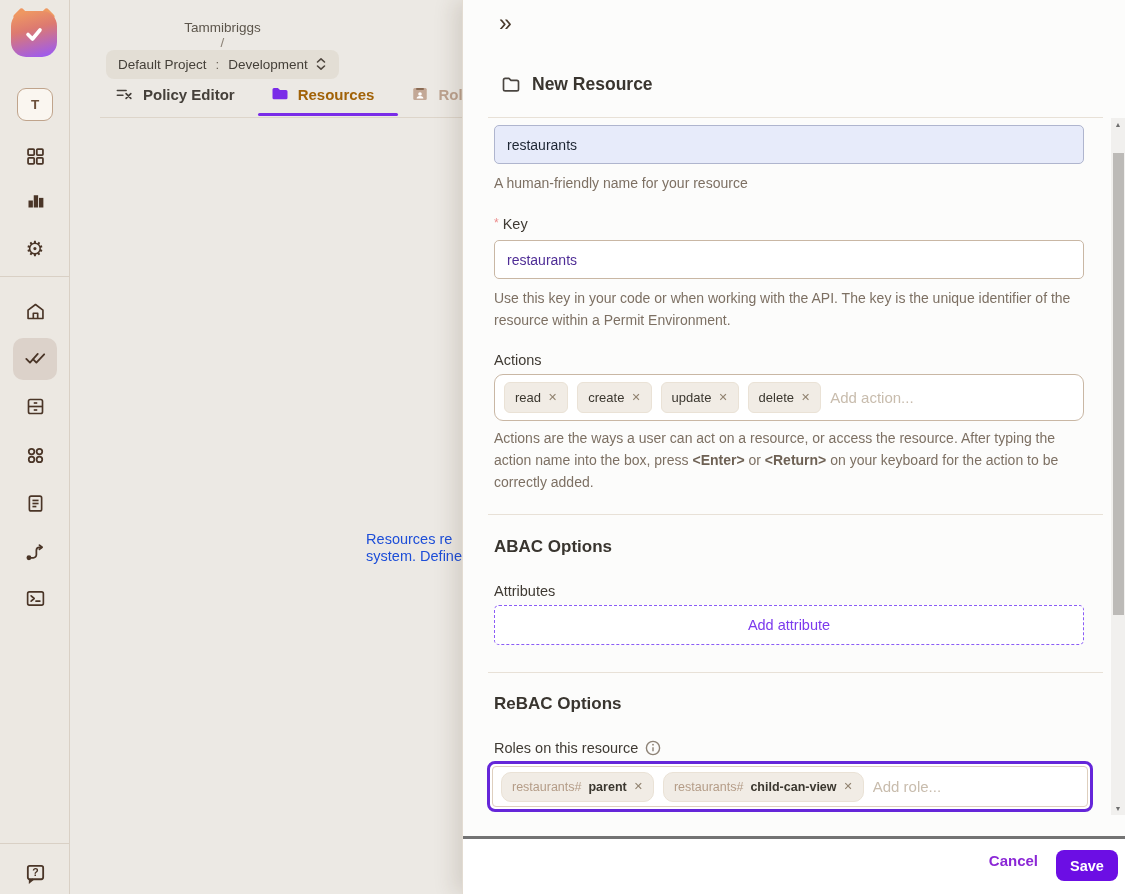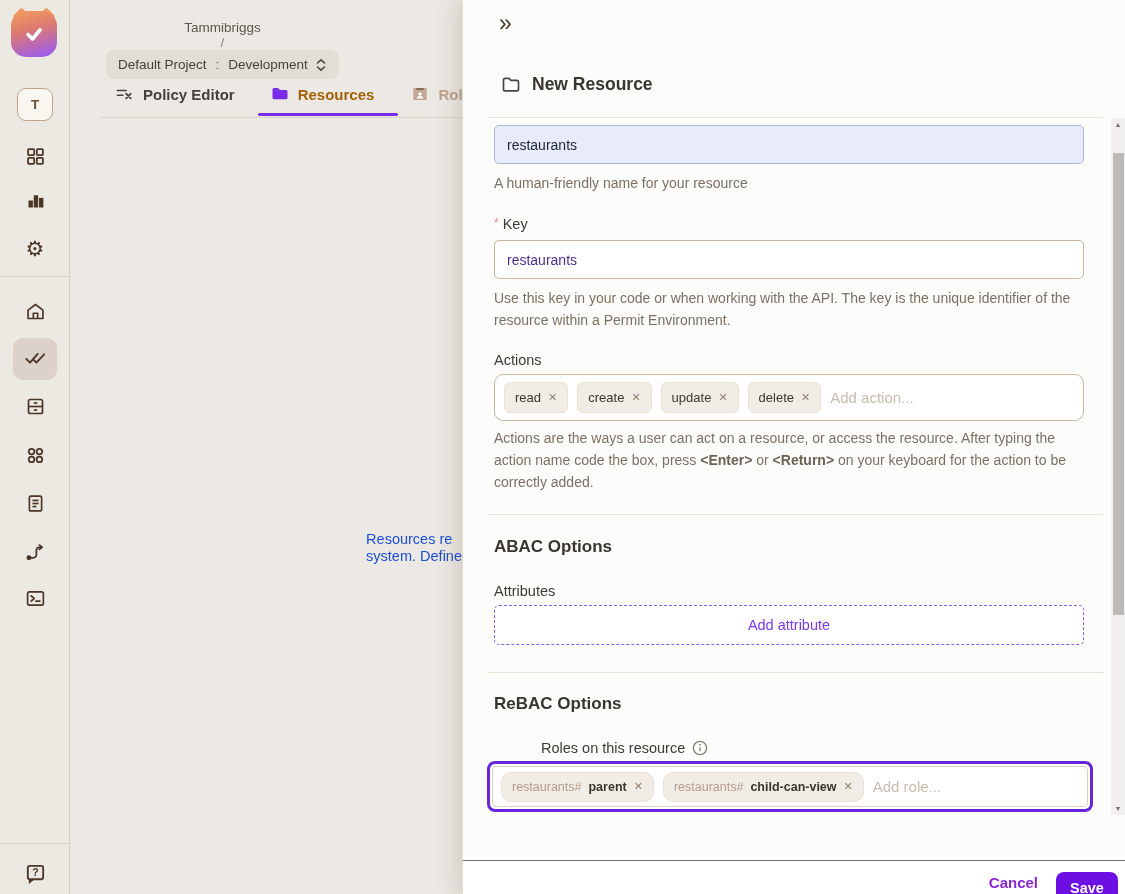--- a/index.html
+++ b/index.html
@@ -16,21 +16,21 @@
   .avatar { position:absolute; left:17px; top:88px; width:36px; height:33px; border:1px solid #C0A48C; border-radius:9px; background:#FAF6F0; display:flex; align-items:center; justify-content:center; font-size:13.5px; font-weight:bold; color:#6B4F3A; }
   .navbtn { position:absolute; left:14px; width:42px; height:40px; display:flex; align-items:center; justify-content:center; cursor:pointer; }
   .nav-active-bg { position:absolute; left:13px; top:338px; width:44px; height:42px; background:#DCD2CA; border-radius:10px; }
   .side-div { position:absolute; left:0; width:70px; height:1px; background:#D9D0C5; }
   .gearchar { font-size:21px; color:#4A3527; line-height:1; }
 
   
   .main { position:absolute; left:70px; top:0; width:1055px; height:894px; z-index:1; }
   .breadcrumb { position:absolute; left:36px; top:20px; display:flex; align-items:center; font-size:13.5px; color:#5C554B; white-space:nowrap;flex-direction:column; }
   .bc-sep { margin:0 9px; color:#8A8175; }
-  .bc-pill { display:flex; align-items:flex-end; background:#E3DED5; border-radius:8px; padding:7px 12px; color:#443F38; font-weight:500; }
+  .bc-pill { display:flex; align-items:flex-start; background:#E3DED5; border-radius:8px; padding:7px 12px; color:#443F38; font-weight:500; }
   .bc-colon { margin:0 9px; color:#6F675C; }
   .bc-chev { margin-left:7px; }
   .tabs { position:absolute; left:45px; top:78px; display:flex; align-items:center; height:32px; white-space:nowrap; }
   .tab { display:flex; align-items:center; gap:9px; font-size:15px; font-weight:700; cursor:pointer; }
   .tab.policy { color:#45403A; }
   .tab.resources { color:#a16207; margin-left:36px; }
   .tab.roles { color:#BCA28F; margin-left:37px; }
   .tab-underline { position:absolute; left:188px; top:113px; width:140px; height:3px; background:#7A2CE8; border-radius:2px; }
   .tabs-divider { position:absolute; left:30px; right:0; top:117px; height:1px; background:#DDD5CA; }
   .bg-text { position:absolute; top:531px; right:663px; text-align:left; font-size:14.5px; line-height:17px; color:#1d4ed8; white-space:nowrap; }
@@ -47,28 +47,28 @@
   input.txt { position:absolute; left:31px; width:590px; height:39px; border-radius:5px; padding:0 12px; font-size:14px; font-family:"Liberation Sans",sans-serif; outline:none; }
   .name-input { top:125px; background:#E7EBFA; border:1px solid #AFB5CE; color:#1E2633; }
   .key-input { top:240px; background:#FFFFFF; border:1px solid #C9B7A4; color:#4F2D96; }
   .tagbox { position:absolute; left:31px; width:590px; background:#FFFFFF; border:1px solid #C9B7A4; border-radius:9px; display:flex; align-items:center; gap:9px; padding:0 9px; }
   .tag { display:flex; align-items:center; gap:7px; background:#F1ECE5; border:1px solid #EAE2D6; border-radius:6px; padding:7px 10px; font-size:13px; color:#3B372F; white-space:nowrap; }
   .tag .x { color:#90826F; font-size:11px; cursor:pointer; }
   .ghost-input { border:none; outline:none; flex:1; min-width:60px; font-size:15px; font-family:"Liberation Sans",sans-serif; background:transparent; color:#3B372F; }
   .ghost-input::placeholder { color:#C8BCAD; }
   .section-h { position:absolute; left:31px; font-size:17px; font-weight:700; color:#39352F; }
   .add-attr { position:absolute; left:31px; top:605px; width:590px; height:40px; border:1px dashed #8B5CF6; border-radius:5px; display:flex; align-items:center; justify-content:center; font-size:14.5px; font-weight:500; color:#7C3AED; cursor:pointer; background:#FFFFFF; }
-  .roles-label-row { position:absolute; left:31px; top:740px; display:flex; align-items:center; gap:7px; font-size:14.5px; color:#3F3A33;margin-left:47px; }
+  .roles-label-row { position:absolute; left:31px; top:740px; display:flex; align-items:center; gap:7px; font-size:14.5px; color:#3F3A33; }
   .roles-outer { position:absolute; left:24px; top:761px; width:606px; height:51px; border:3px solid #6526D9; border-radius:8px; background:#FFFFFF; }
   .roles-inner { position:absolute; inset:2px; border:1px solid #DECFBE; border-radius:4px; display:flex; align-items:center; gap:9px; padding:0 8px; }
   .roletag { display:flex; align-items:center; gap:7px; background:#F1ECE5; border:1px solid #EAE2D6; border-radius:10px; padding:7px 10px; font-size:12.5px; white-space:nowrap; }
   .roletag .pref { color:#B49C87; }
   .roletag .nm { color:#3B372F; font-weight:700; }
   .roletag .x { color:#90826F; font-size:11px; cursor:pointer; }
-  .footer { position:absolute; left:0; bottom:0; width:663px; height:34px; background:#FFFFFF; border-top:1px solid #737373; }
+  .footer { position:absolute; left:0; bottom:0; width:663px; height:58px; background:#FFFFFF; border-top:3px solid #737373; }
   .cancel { position:absolute; right:88px; top:13px; font-size:15px; font-weight:700; color:#8B27D6; cursor:pointer; }
   .save { position:absolute; right:8px; top:11px; width:62px; height:31px; background:#6C0EE4; border:none; border-radius:8px; color:#FFFFFF; font-size:14.5px; font-weight:700; font-family:"Liberation Sans",sans-serif; cursor:pointer; }
   .sbar { position:absolute; left:648px; top:118px; width:14px; height:697px; background:#F1F0EE; }
   .sbar .arrow { position:absolute; left:0; width:14px; text-align:center; font-size:7px; color:#6F6F6F; cursor:pointer; }
   .sbar .thumb { position:absolute; left:1.5px; top:35px; width:11px; height:462px; background:#BCBAB7; cursor:pointer; }
 </style>
 </head>
 <body>
 
 <div class="sidebar">
@@ -278,21 +278,21 @@
     <span class="tag">
         <span>update</span>
         <span class="x">✕</span>
       </span>
     <span class="tag">
         <span>delete</span>
         <span class="x">✕</span>
       </span>
     <input class="ghost-input" type="text" placeholder="Add action..." style="">
   </div>
-  <div class="helper" style="top:427px"><span>Actions are the ways a user can act on a resource, or access the resource. After typing the action name code the box, press </span><b>&lt;Enter&gt;</b><span> or </span><b>&lt;Return&gt;</b><span> on your keyboard for the action to be correctly added.</span></div>
+  <div class="helper" style="top:427px"><span>Actions are the ways a user can act on a resource, or access the resource. After typing the action name into the box, press </span><b>&lt;Enter&gt;</b><span> or </span><b>&lt;Return&gt;</b><span> on your keyboard for the action to be correctly added.</span></div>
 
   <div class="hr" style="top:514px"></div>
 
   <div class="section-h" style="top:537px">ABAC Options</div>
   <div class="field-label" style="top:583px">Attributes</div>
   <div class="add-attr">
       <span>Add attribute</span>
     </div>
 
   <div class="hr" style="top:672px"></div>

